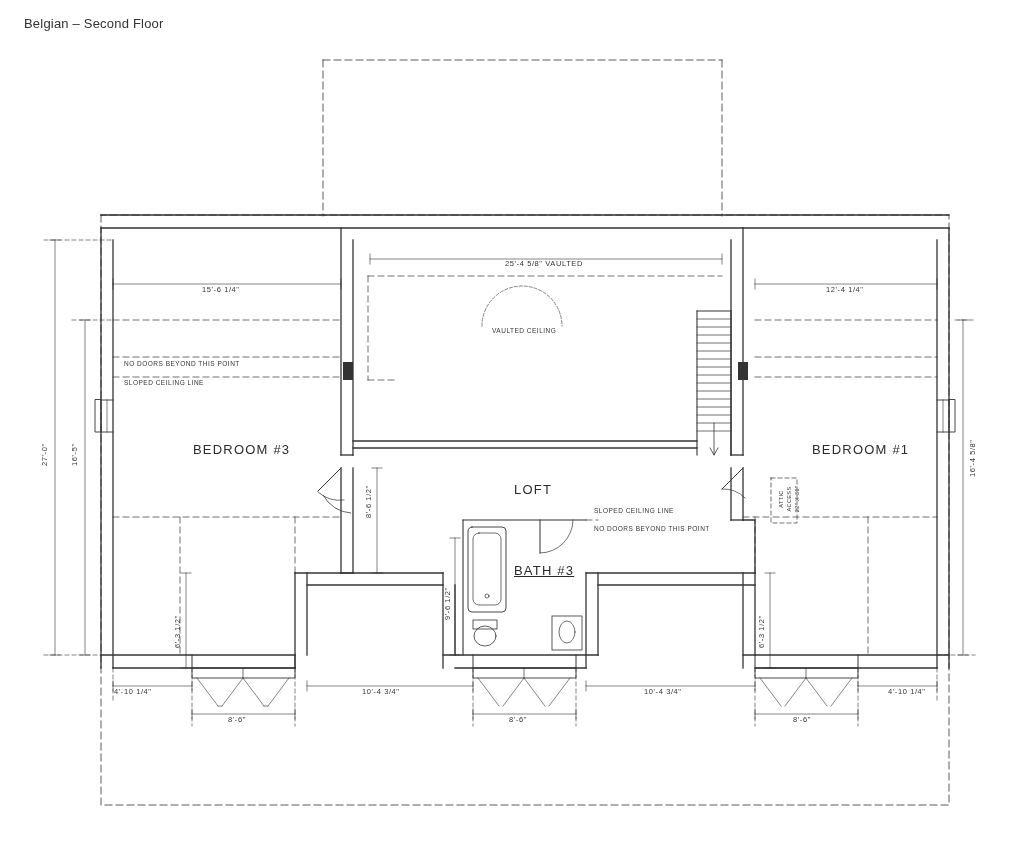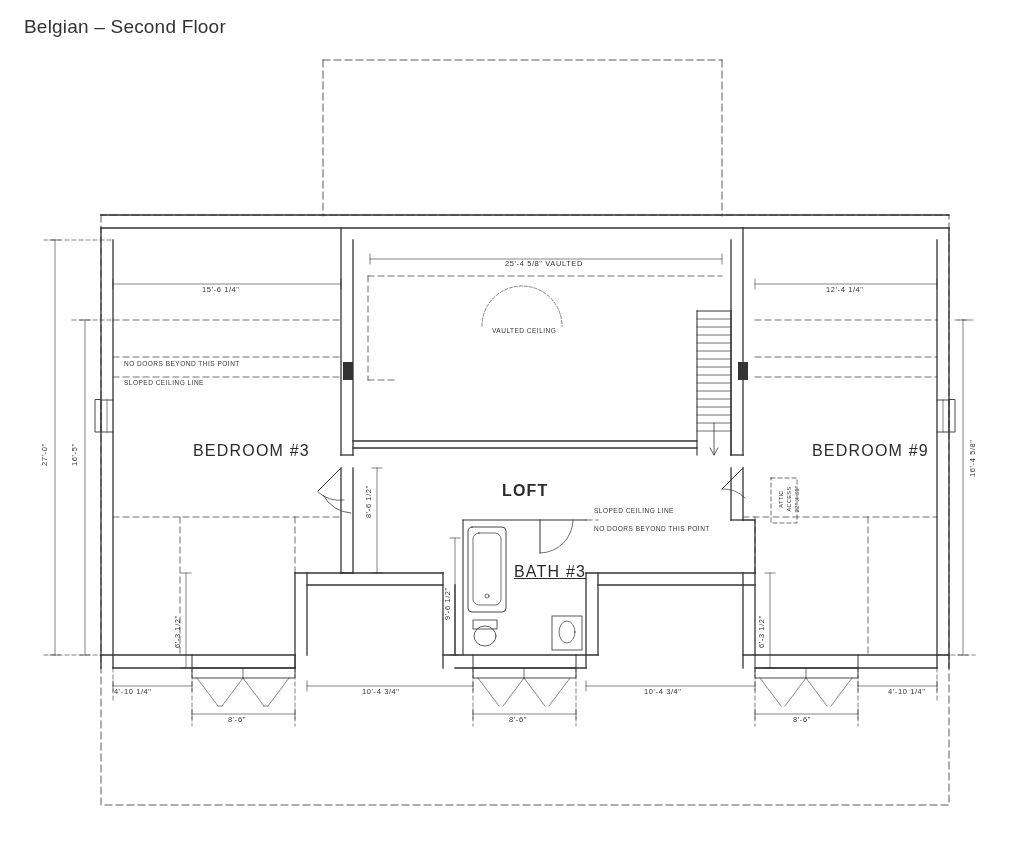--- a/index.html
+++ b/index.html
@@ -17,41 +17,41 @@
   #page {
     position: relative;
     width: 1024px;
     height: 848px;
     background: #ffffff;
   }
   #title {
     position: absolute;
     left: 24px;
     top: 16px;
-    font-size: 19px;
+    font-size: 13px;
     color: #333333;
     letter-spacing: 0.2px;
     white-space: nowrap;
   }
   #plan {
     position: absolute;
     left: 0;
     top: 0;
     width: 1024px;
     height: 848px;
   }
   .lbl {
     position: absolute;
     font-family: "Liberation Sans", sans-serif;
     color: #333333;
     white-space: nowrap;
     line-height: 1;
   }
   .room {
-    font-size: 16px;
+    font-size: 13px;
     letter-spacing: 1.2px;
     color: #2b2b2b;
   }
   .dim {
     font-size: 7.5px;
     letter-spacing: 0.6px;
     color: #333333;
   }
   .note {
     font-size: 6.5px;
@@ -310,22 +310,22 @@
         <path d="M955 320 L975 320" stroke-dasharray="4,3"></path>
         <path d="M937 655 L975 655" stroke-dasharray="4,3"></path>
       </g>
 
       <path d="M482 326 A40 40 0 0 1 562 326" stroke-width="0.6" stroke-dasharray="3,2"></path>
 
     </g>
   </svg>
 
   <div class="lbl room" style="left:193px;top:443px;">BEDROOM  #3</div>
-  <div class="lbl room" style="left:812px;top:443px;">BEDROOM  #9</div>
-  <div class="lbl room" style="left:502px;top:483px;font-weight:bold;">LOFT</div>
+  <div class="lbl room" style="left:812px;top:443px;">BEDROOM  #1</div>
+  <div class="lbl room" style="left:514px;top:483px;">LOFT</div>
   <div class="lbl room" style="left:514px;top:564px;text-decoration:underline;">BATH  #3</div>
 
   <div class="lbl note" style="left:492px;top:328px;">VAULTED CEILING</div>
   <div class="lbl note" style="left:124px;top:361px;">NO DOORS BEYOND THIS POINT</div>
   <div class="lbl note" style="left:124px;top:380px;">SLOPED CEILING LINE</div>
   <div class="lbl note" style="left:594px;top:508px;">SLOPED CEILING LINE</div>
   <div class="lbl note" style="left:594px;top:526px;">NO DOORS BEYOND THIS POINT</div>
 
   <div class="lbl tiny rot" style="left:779px;top:522px;width:46px;">ATTIC</div>
   <div class="lbl tiny rot" style="left:787px;top:522px;width:46px;">ACCESS</div>

